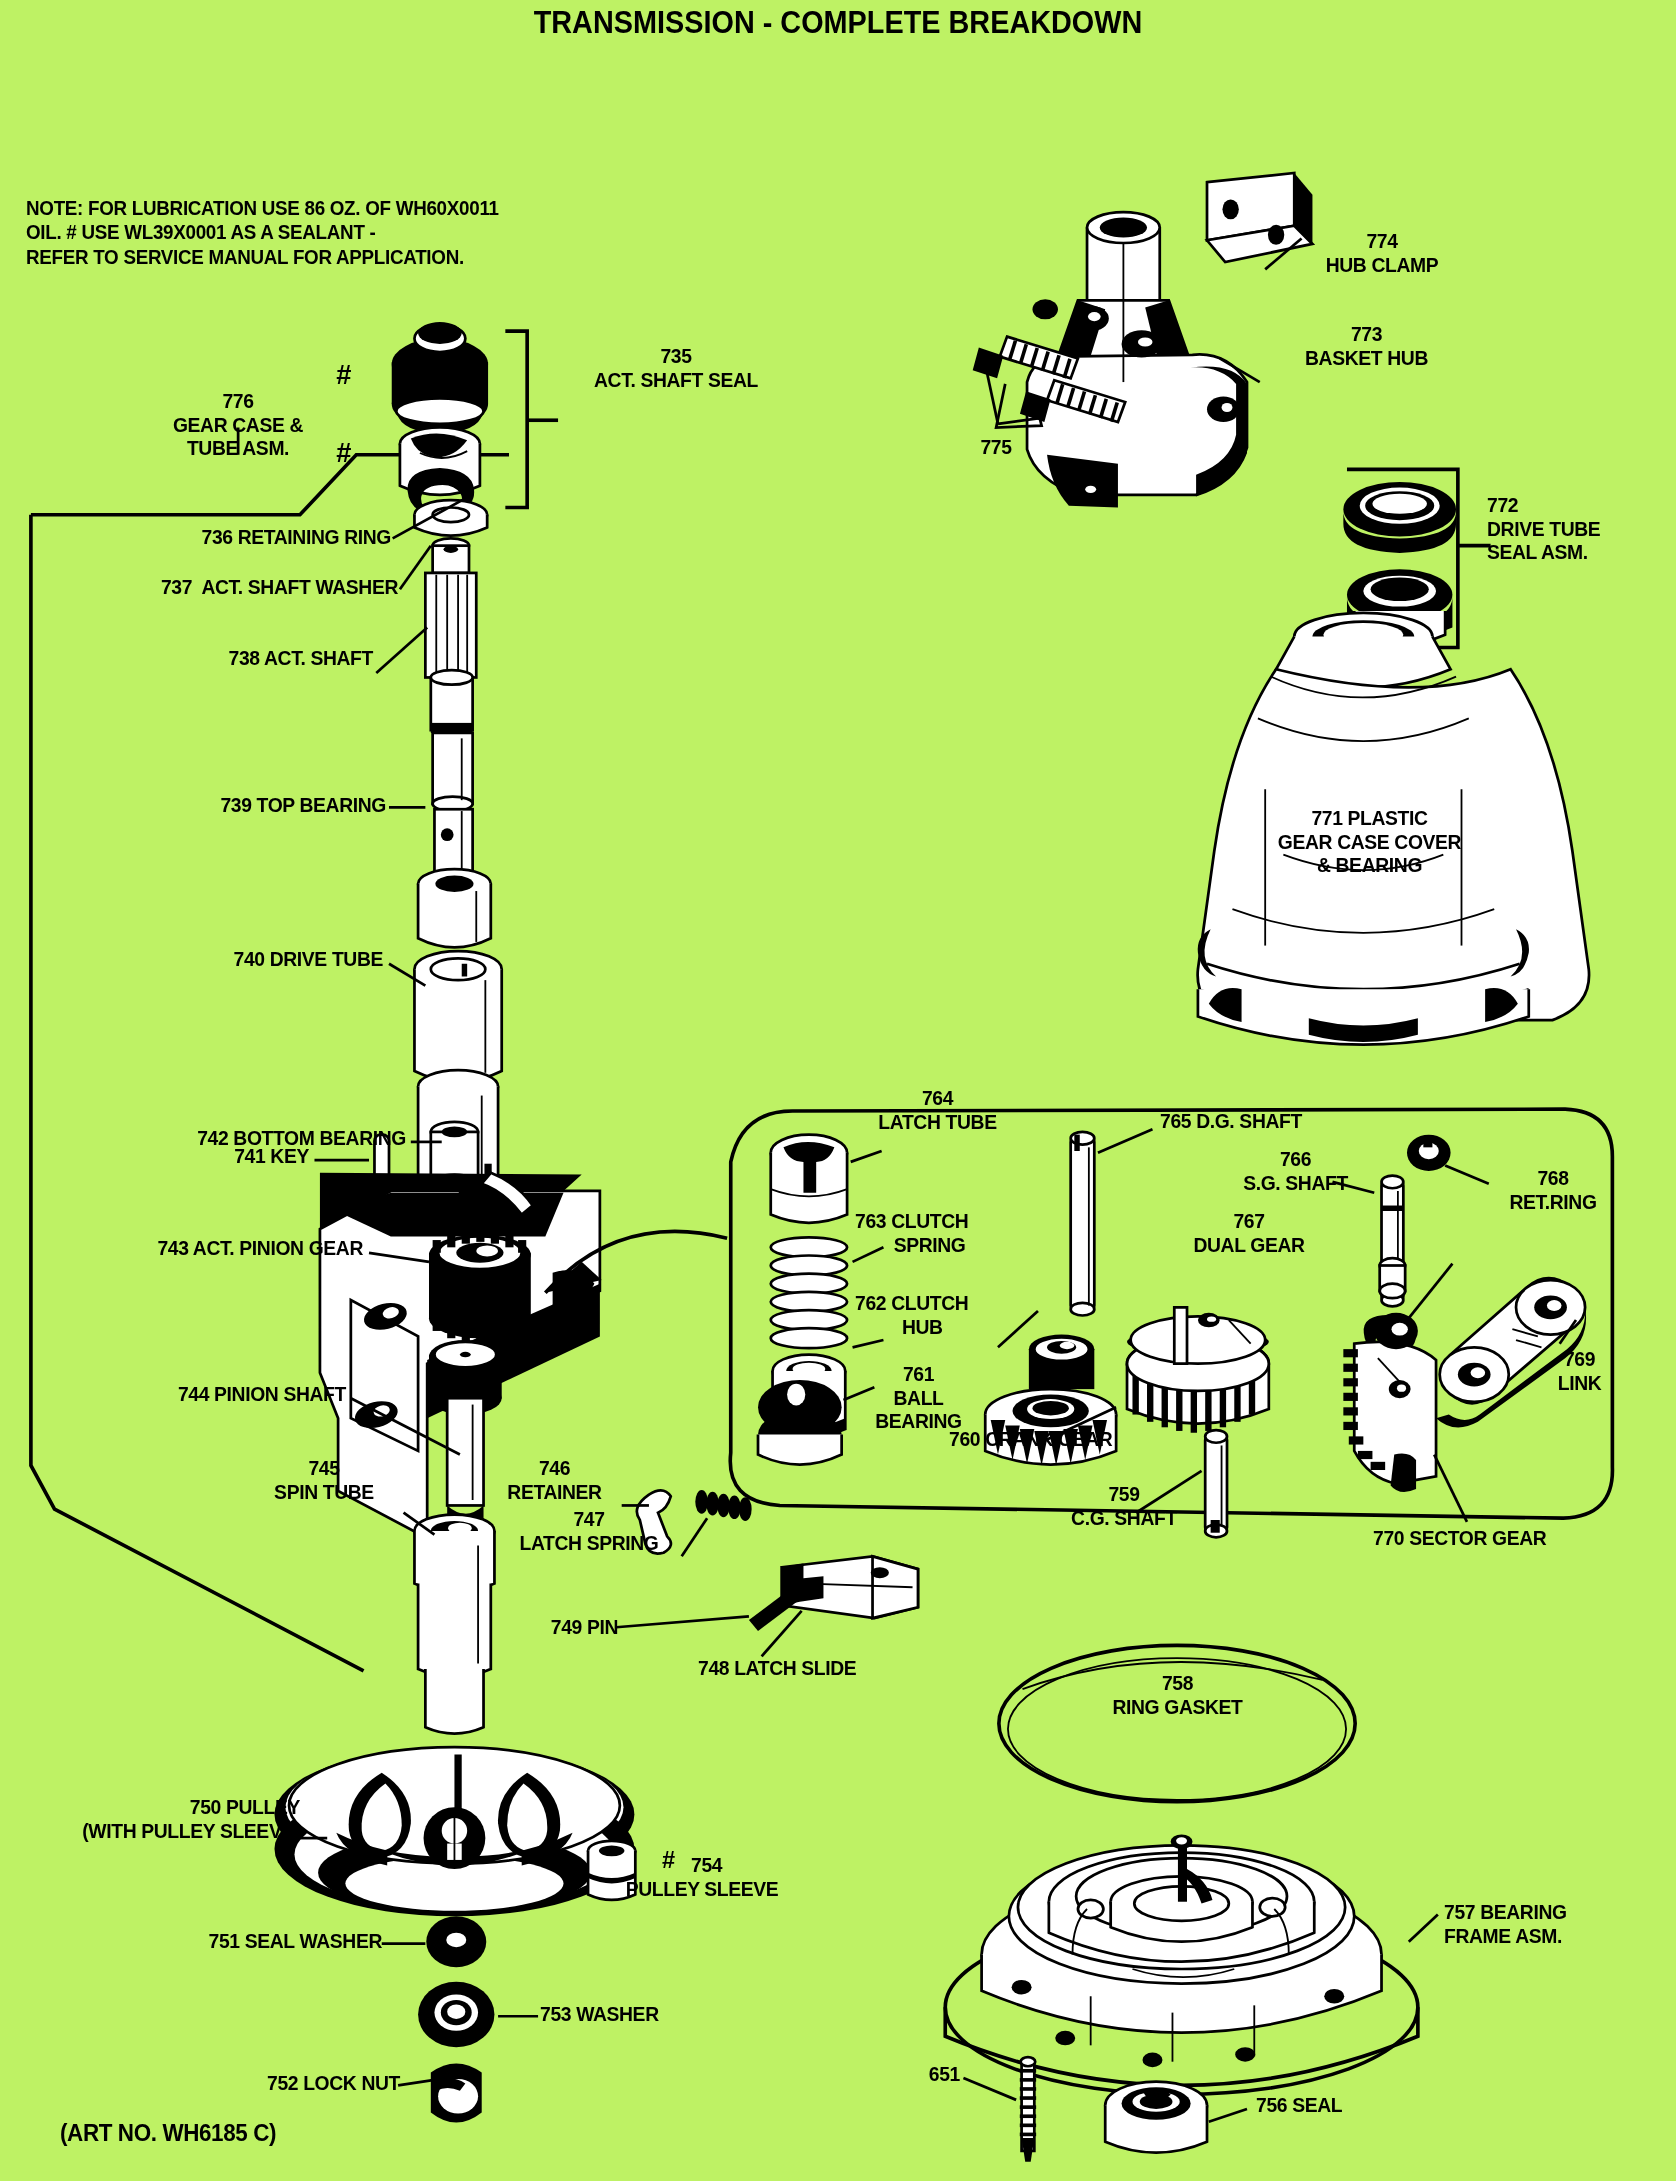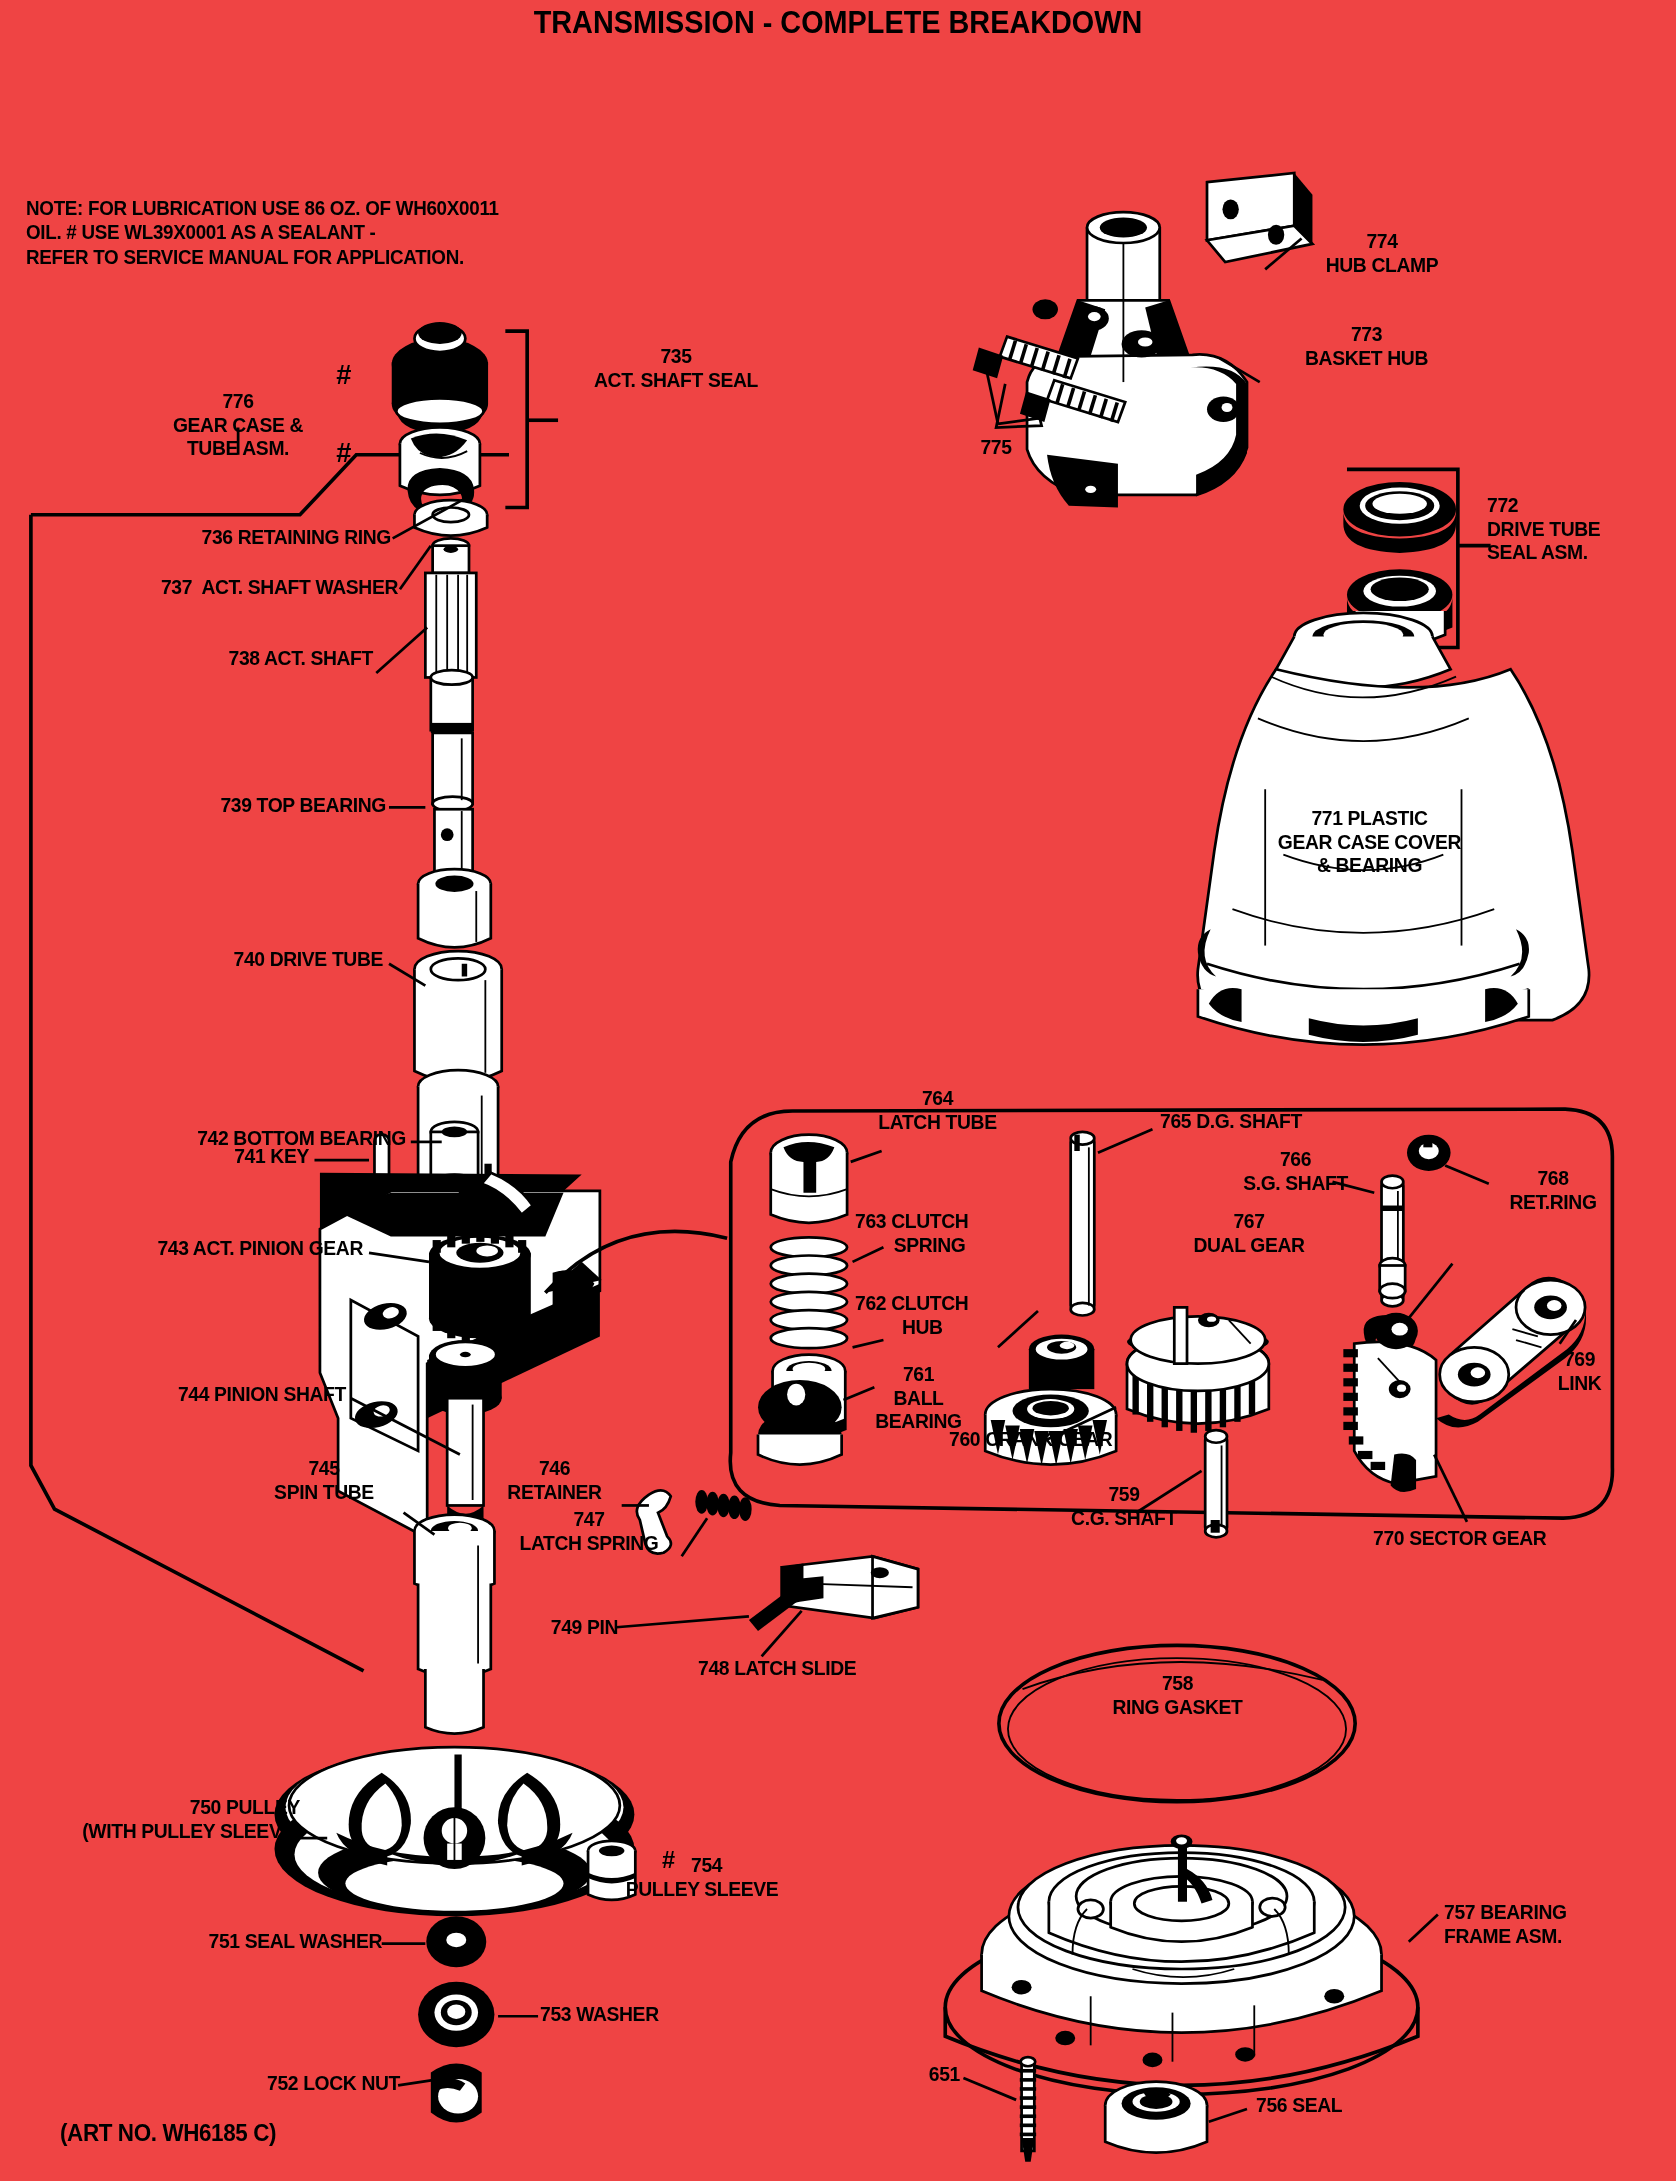--- a/index.html
+++ b/index.html
@@ -6,21 +6,21 @@
   html,body{margin:0;padding:0;background:#ffffff;}
   body{
     font-family:"Liberation Sans", sans-serif;
     color:#000;
     -webkit-font-smoothing:none;
   }
   #page{
     position:relative;
     width:1676px;
     height:2182px;
-    background:#ef4444;
+    background:#bef264;
     overflow:hidden;
   }
   
   .lbl{
     position:absolute;
     font-weight:bold;
     font-family:"Liberation Sans", sans-serif;
     line-height:1.12;
     letter-spacing:-0.4px;
     white-space:pre;

